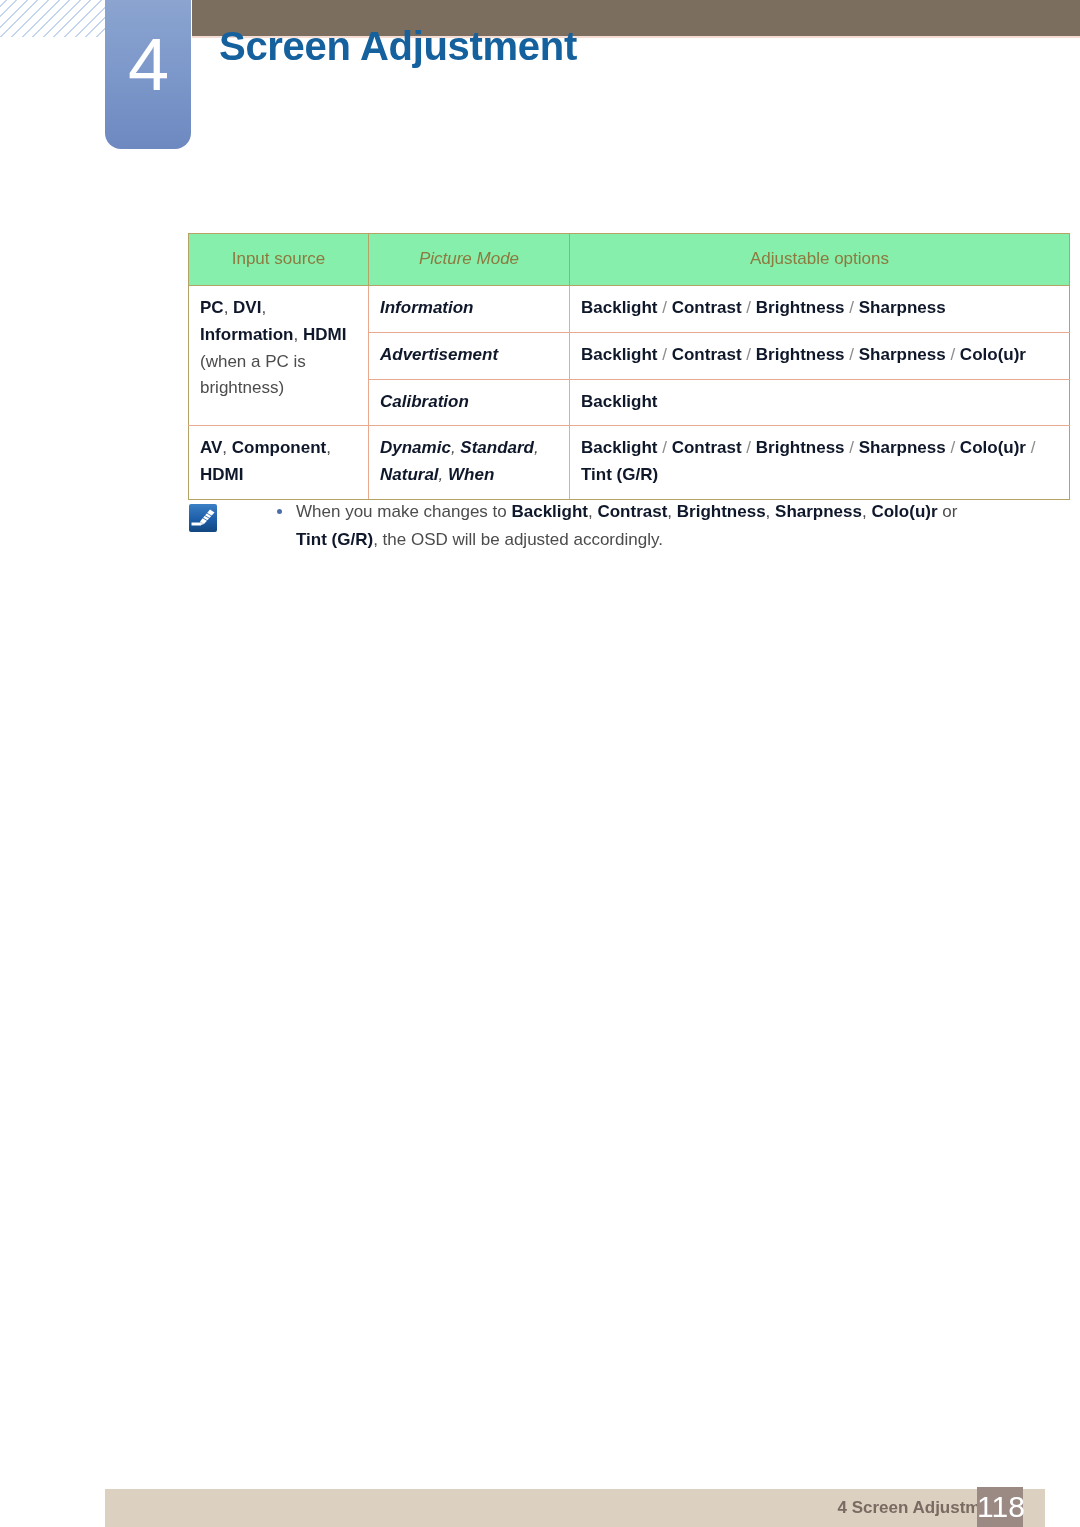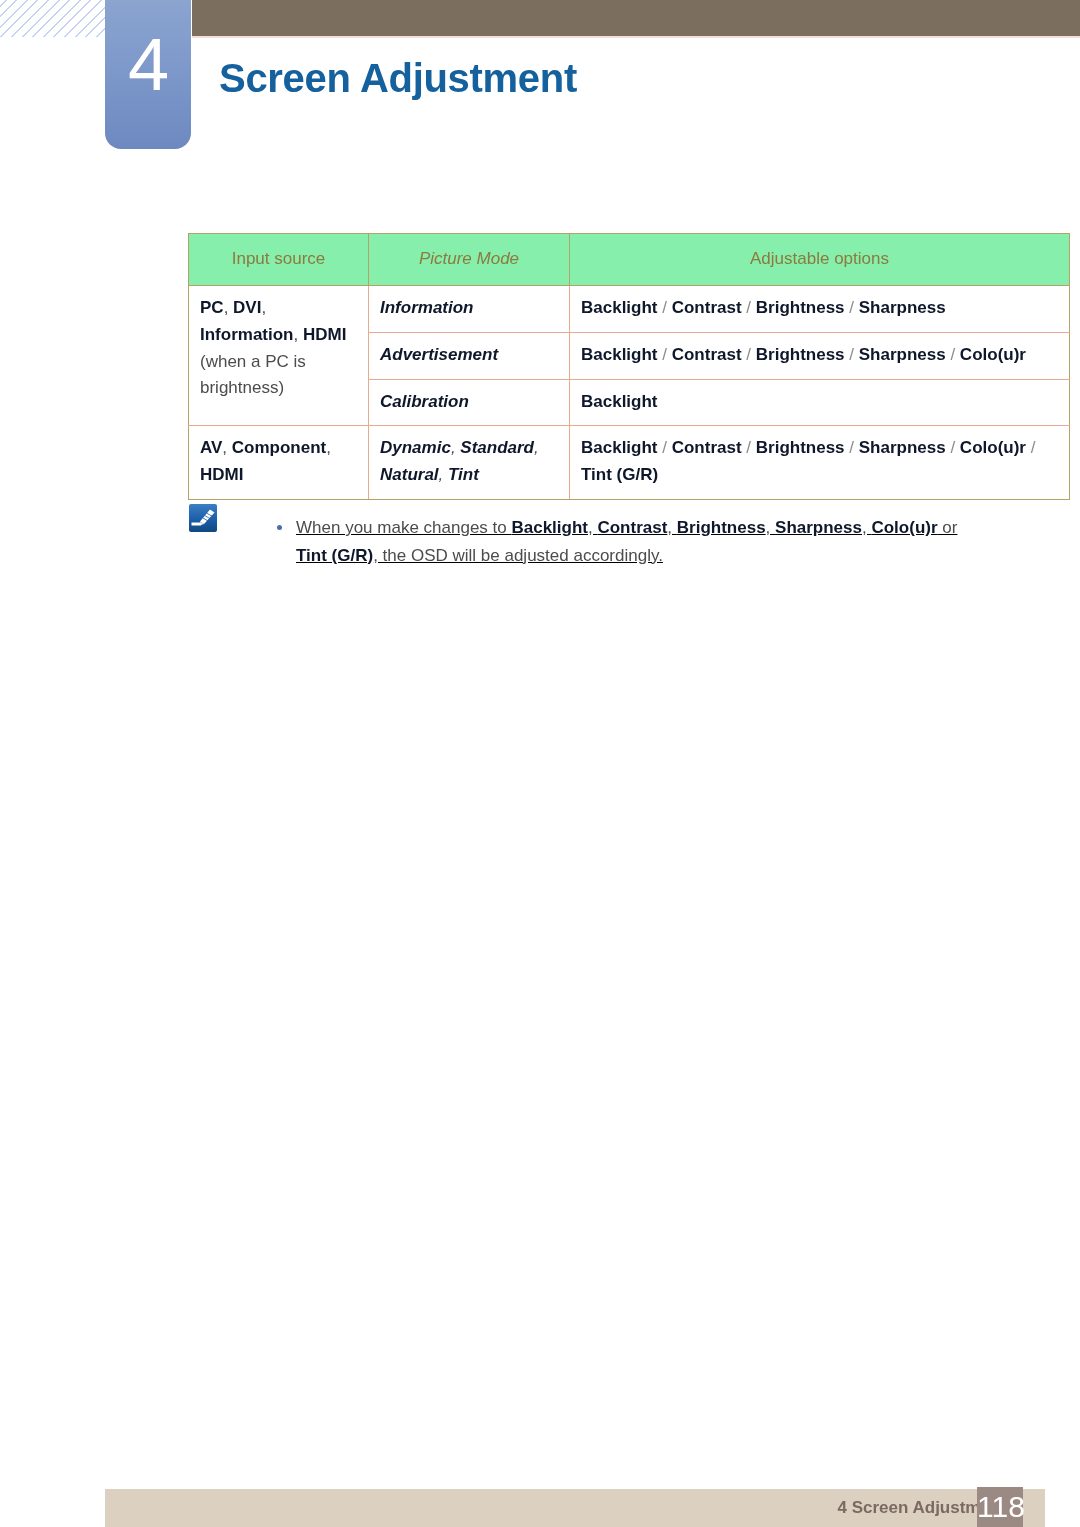--- a/index.html
+++ b/index.html
@@ -50,21 +50,21 @@
     font-size: 74px;
     font-weight: 400;
     line-height: 1;
     text-align: center;
     padding-top: 28px;
     box-sizing: border-box;
     letter-spacing: -1px;
   }
   .chapter-title {
     position: absolute;
-    left: 219px; top: 56px;
+    left: 219px; top: 24px;
     font-size: 40px;
     font-weight: bold;
     color: #14619e;
     letter-spacing: -.3px;
     white-space: nowrap;
   }
 
   
   .opt-table {
     position: absolute;
@@ -108,25 +108,24 @@
     position: absolute;
     left: 188px; top: 498px;
     width: 800px;
   }
   .note-icon {
     position: absolute;
     left: 0; top: 5px;
     width: 30px; height: 30px;
   }
   .note-list {
-    margin: 16px;
+    margin: 0;
     padding: 0;
     list-style: none;
     margin-left: 88px;
-    text-decoration: underline;
   }
   .note-list li {
     position: relative;
     font-size: 17px;
     line-height: 1.62;
     color: #4c4c4c;
     margin-bottom: 15px;
     padding-left: 20px;
   }
   .note-list li:before {
@@ -191,21 +190,21 @@
     <tr>
       <td class="col-mode"><span class="orange">Advertisement</span></td>
       <td class="col-opts outer-r"><span class="orange">Backlight</span><span class="sep"> / </span><span class="orange">Contrast</span><span class="sep"> / </span><span class="orange">Brightness</span><span class="sep"> / </span><span class="orange">Sharpness</span><span class="sep"> / </span><span class="orange">Colo(u)r</span></td>
     </tr>
     <tr>
       <td class="col-mode"><span class="orange">Calibration</span></td>
       <td class="col-opts outer-r"><span class="orange">Backlight</span></td>
     </tr>
     <tr>
       <td class="col-src outer-l outer-b"><span class="orange">AV</span><span class="grey">, </span><span class="orange">Component</span><span class="grey">, </span><span class="orange">HDMI</span></td>
-      <td class="col-mode outer-b"><span class="orange">Dynamic</span><span class="grey">, </span><span class="orange">Standard</span><span class="grey">, </span><span class="orange">Natural</span><span class="grey">, </span><span class="orange">Tint</span></td>
+      <td class="col-mode outer-b"><span class="orange">Dynamic</span><span class="grey">, </span><span class="orange">Standard</span><span class="grey">, </span><span class="orange">Natural</span><span class="grey">, </span><span class="orange">When</span></td>
       <td class="col-opts outer-r outer-b"><span class="orange">Backlight</span><span class="sep"> / </span><span class="orange">Contrast</span><span class="sep"> / </span><span class="orange">Brightness</span><span class="sep"> / </span><span class="orange">Sharpness</span><span class="sep"> / </span><span class="orange">Colo(u)r</span><span class="sep"> / </span><span class="orange">Tint (G/R)</span></td>
     </tr>
   </tbody>
 </table>
 
 <div class="note-wrap">
   <span class="note-icon">
     <svg width="30" height="30" viewBox="0 0 30 30" xmlns="http://www.w3.org/2000/svg">
       <defs>
         <linearGradient id="noteg" x1="0" y1="0" x2="0" y2="1">

